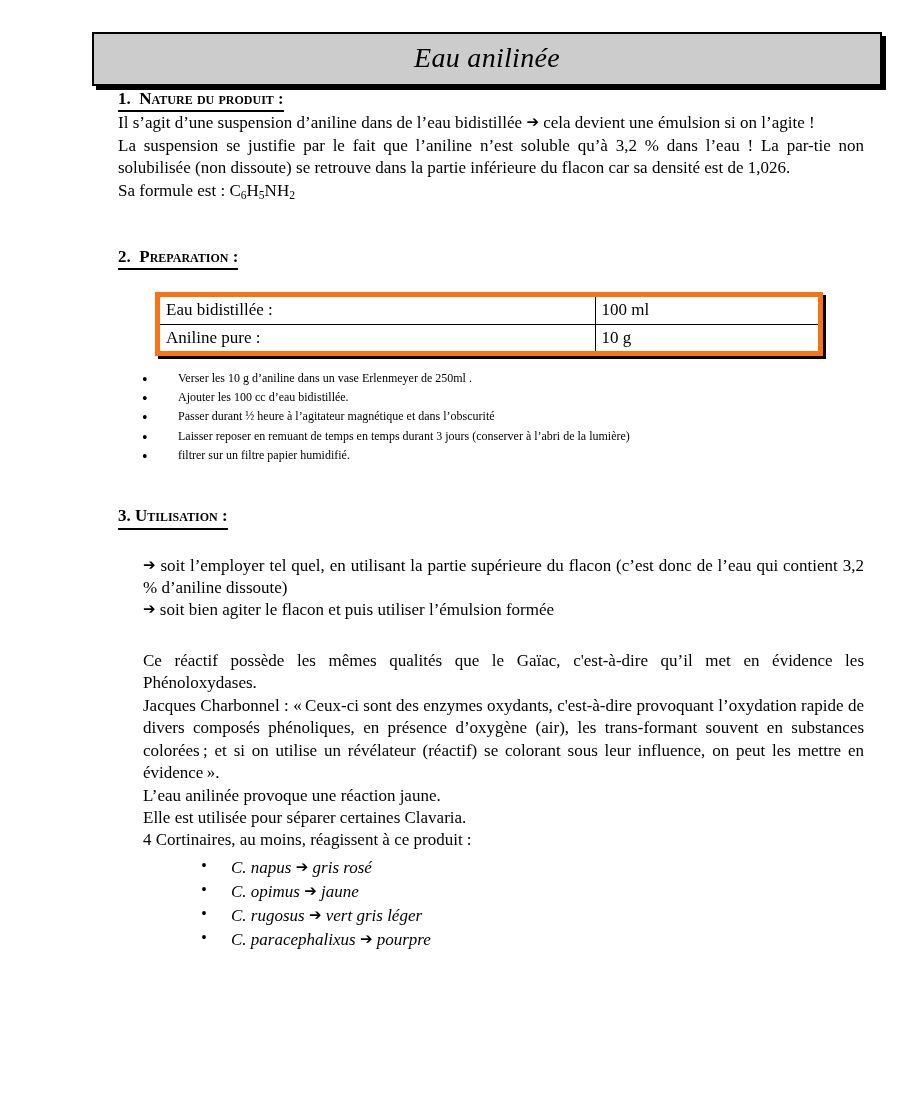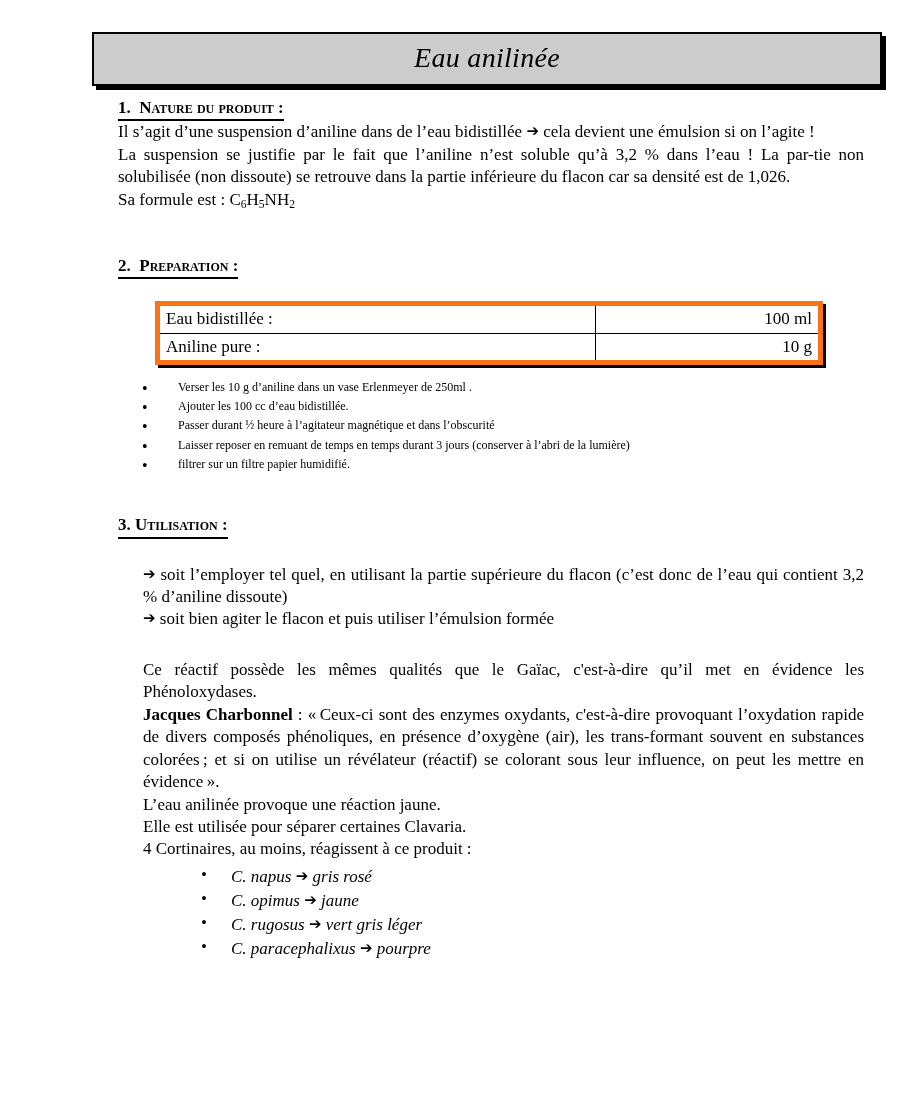--- a/index.html
+++ b/index.html
@@ -44,21 +44,21 @@
     font-size: 28px;
     line-height: 1.05;
     letter-spacing: 0.3px;
     color: #000000;
   }
 
   
   .content {
     position: absolute;
     left: 118px;
-    top: 97px;
+    top: 88px;
     width: 746px;
   }
 
   h2.section {
     font-size: 17px;
     font-weight: bold;
     font-variant: small-caps;
     margin: 0;
     padding: 0;
     line-height: 1.25;
@@ -110,21 +110,21 @@
     box-shadow: 3px 3px 0 0 #000000;
     border: 5px solid #f97316;
   }
   table.ingredients td {
     border: 1px solid #000000;
     font-size: 17px;
     line-height: 1.25;
     padding: 2px 6px 3px 6px;
   }
   td.ing-name { text-align: left; }
-  td.ing-qty  { text-align: right; }
+  td.ing-qty  { text-align: left; }
 
   
   ul.bullets {
     list-style: none;
     margin: 14px 0 0 0;
     padding: 0;
   }
   ul.bullets > li {
     position: relative;
     font-size: 12px;
@@ -164,21 +164,21 @@
 
   
   .util-block { margin-top: 25px; padding-left: 25px; }
   .util-block p.body { text-align: justify; }
   .util-first { text-indent: 0; }
 
   .reactif-block { margin-top: 28px; padding-left: 25px; }
   .reactif-block p.body { margin: 0; }
   .plain { text-align: left; }
 
-  b.name { font-weight: bold; }
+  b.name { font-weight: normal; }
 </style>
 </head>
 <body>
 
 <div class="page">
 
   <div class="title-wrap">
     <div class="title-box">
       <div class="title-text">Eau anilinée</div>
     </div>

